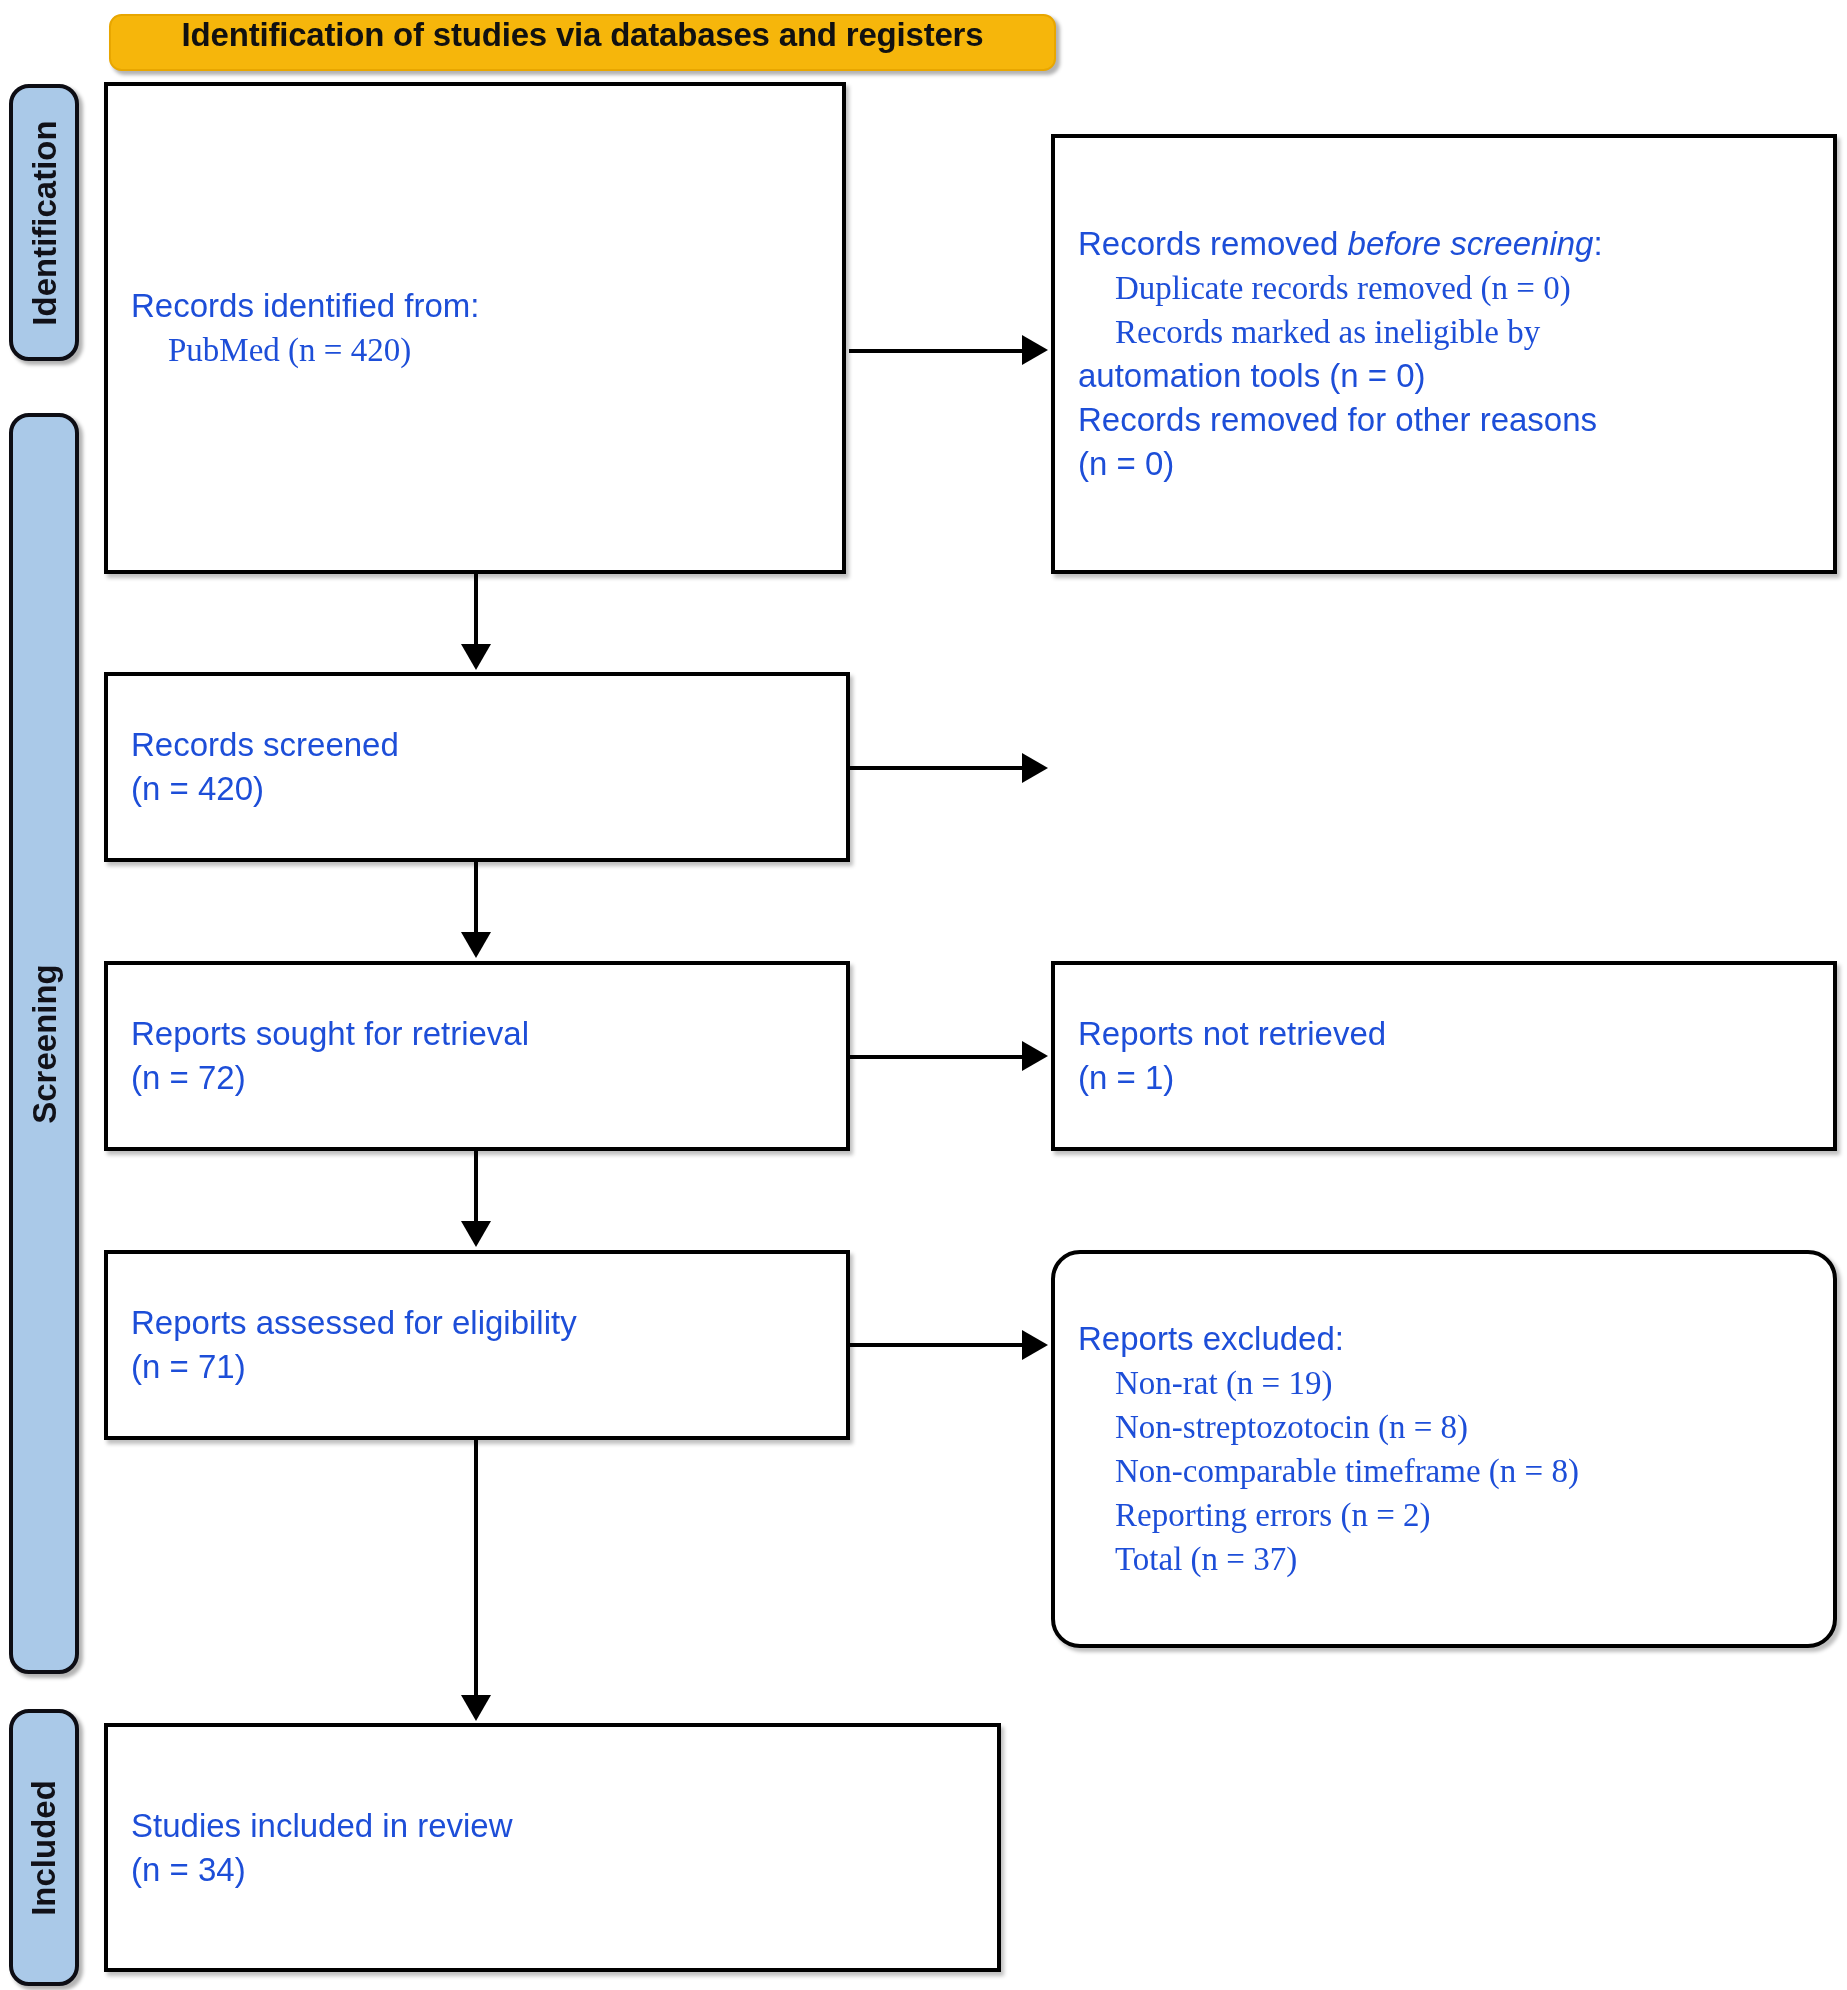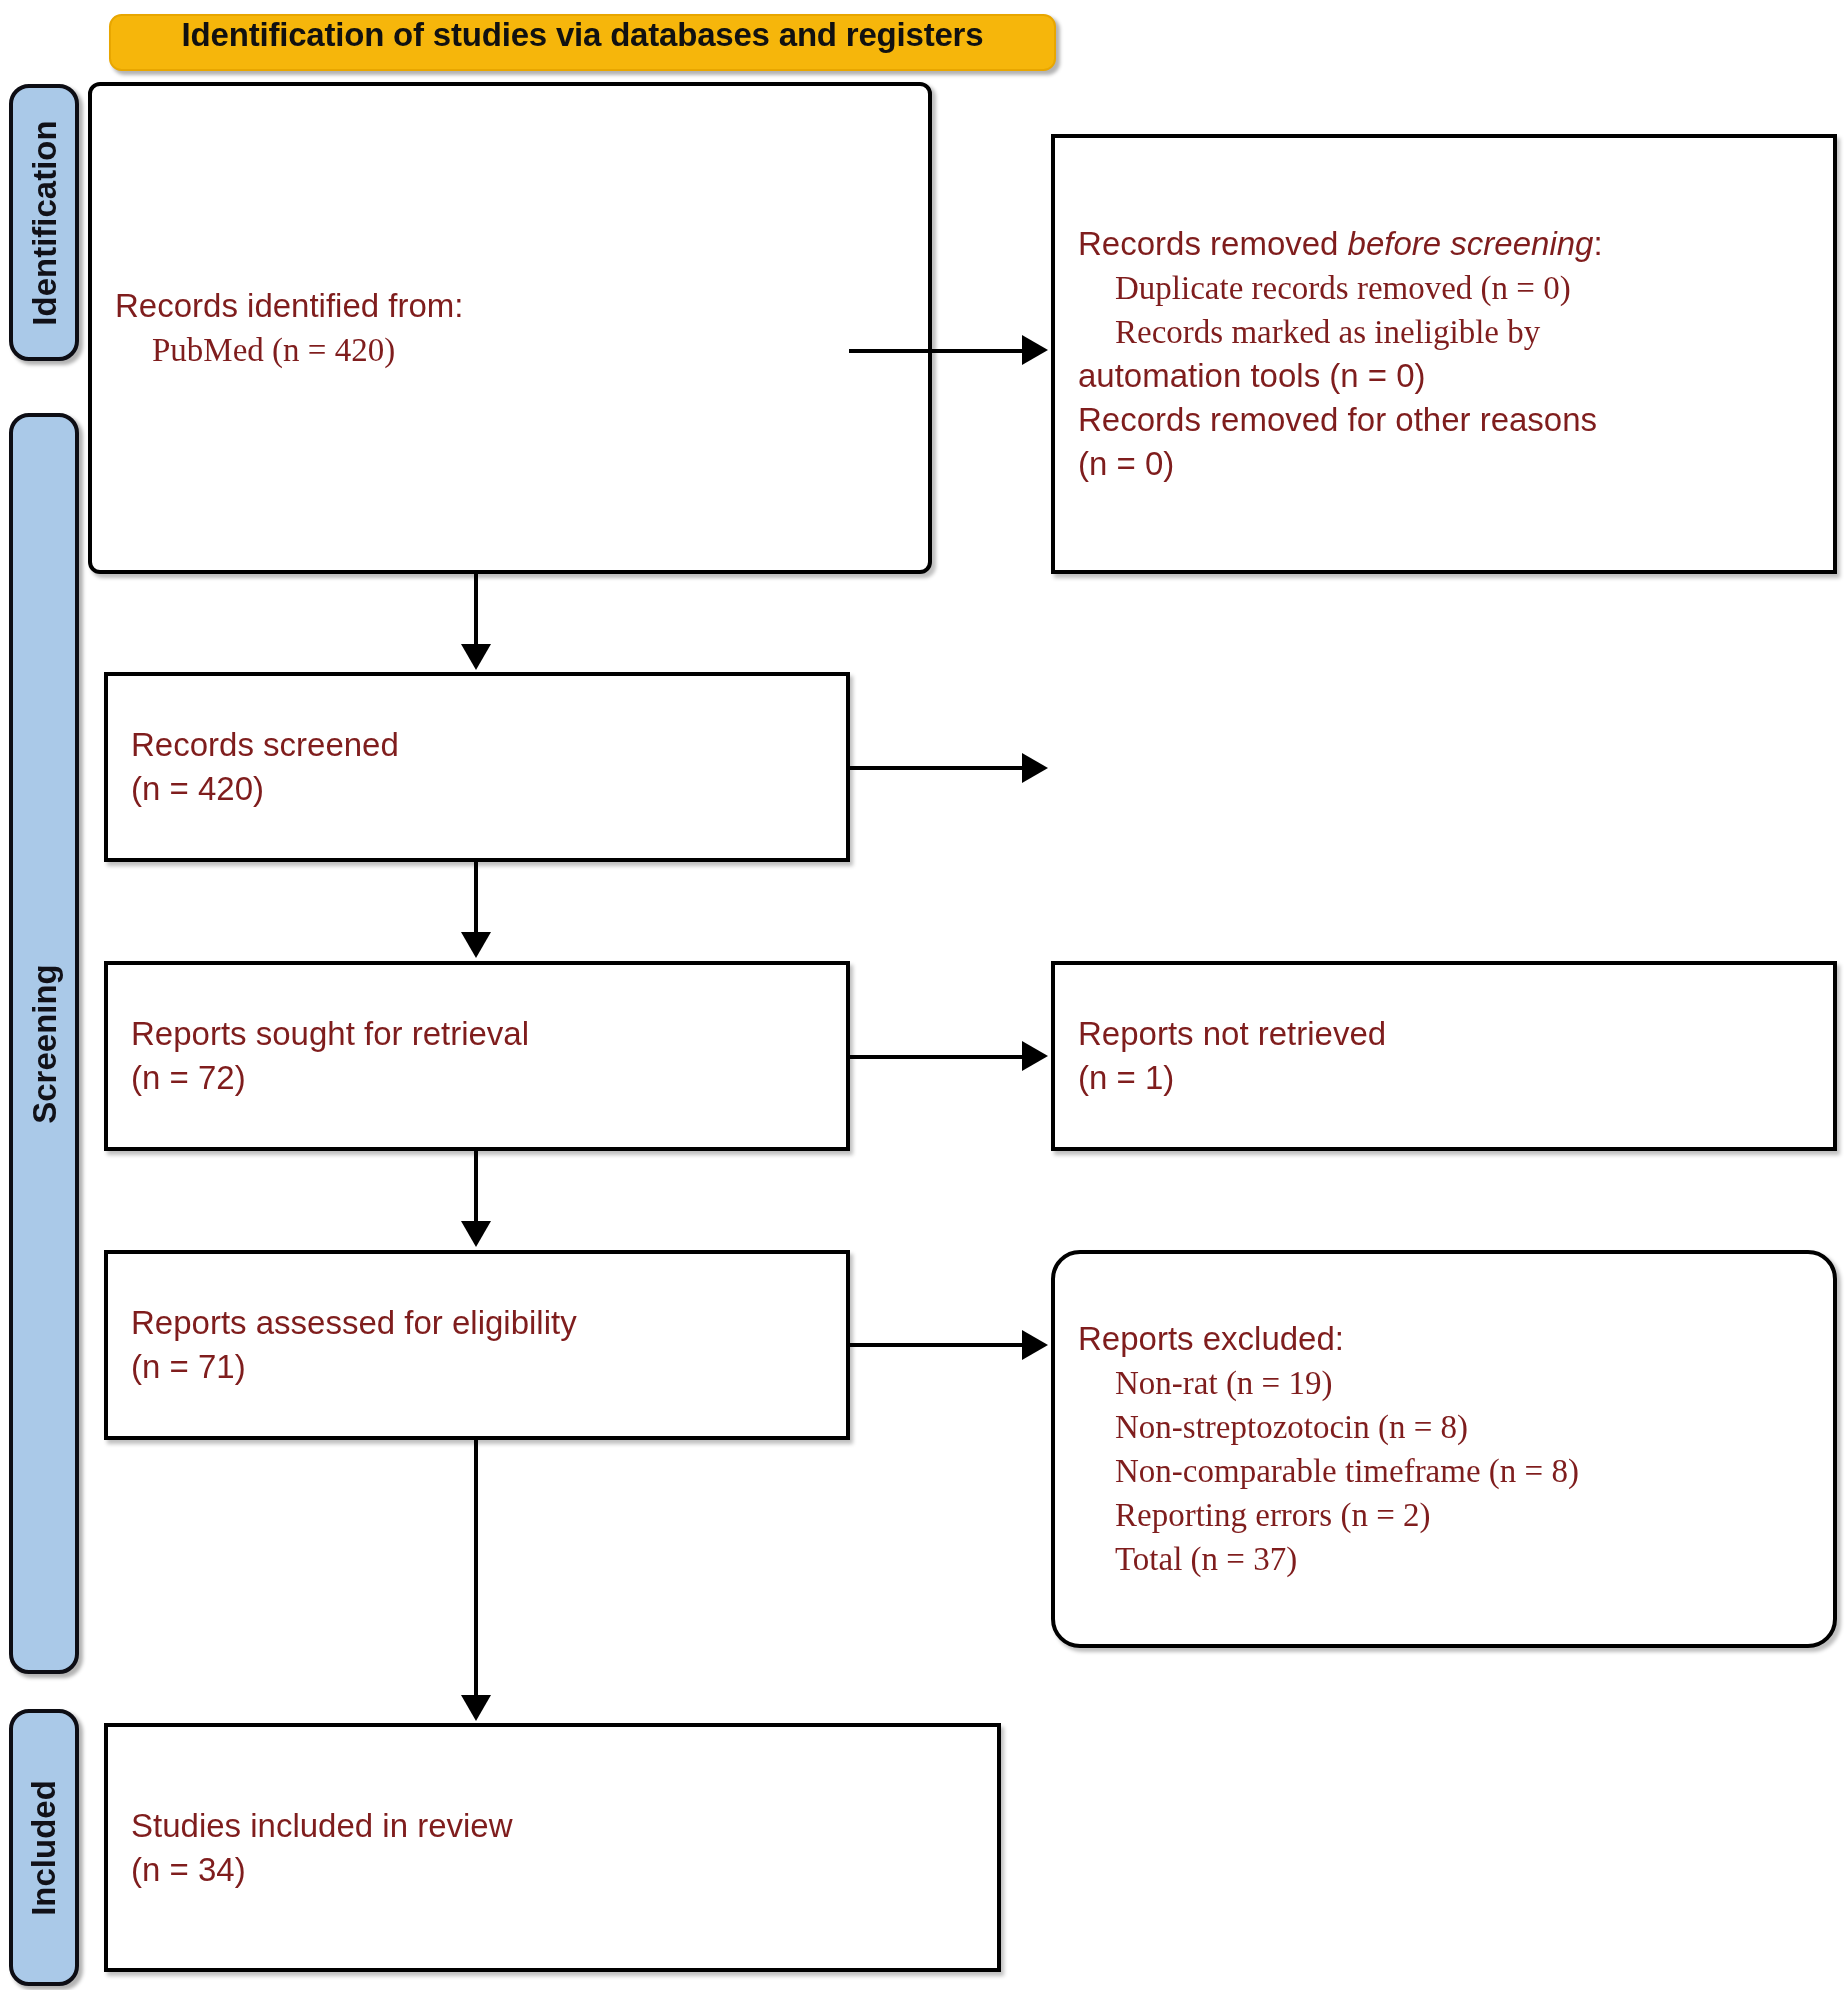--- a/index.html
+++ b/index.html
@@ -66,21 +66,21 @@
     align-items: center;
     box-shadow: 3.1px 3.9px 3.9px rgba(0,0,0,0.25);
   }
   .box-inner {
     padding: 0 23px;
     width: 100%;
   }
   .line {
     font-size: 33px;
     line-height: 44px;
-    color: #7f1d1d;
+    color: #1d4ed8;
     white-space: pre;
   }
   .line.indent { padding-left: 37px; font-family: Liberation Serif, serif; }
   .line .ital { font-style: italic; }
 
   
   .vline {
     position: absolute;
     width: 3.9px;
     background: #000000;
@@ -121,21 +121,21 @@
   </div>
 
   <div class="rail" style="left:9.3px; top:413px; width:62px; height:1253px;">
     <span class="rail-text">Screening</span>
   </div>
 
   <div class="rail" style="left:9.3px; top:1709px; width:62px; height:269px;">
     <span class="rail-text">Included</span>
   </div>
 
-  <div class="box" style="left:88px; top:82px; width:844px; height:492px;border-radius:12px;">
+  <div class="box" style="left:104px; top:82px; width:742px; height:492px;">
     <div class="box-inner">
       <div class="line">Records identified from:</div>
       <div class="line indent">PubMed (n = 420)</div>
     </div>
   </div>
 
   <div class="box" style="left:1051px; top:134px; width:786px; height:440px;">
     <div class="box-inner">
       <div class="line"><span>Records removed </span><span class="ital">before screening</span><span>:</span></div>
       <div class="line indent">Duplicate records removed (n = 0)</div>

